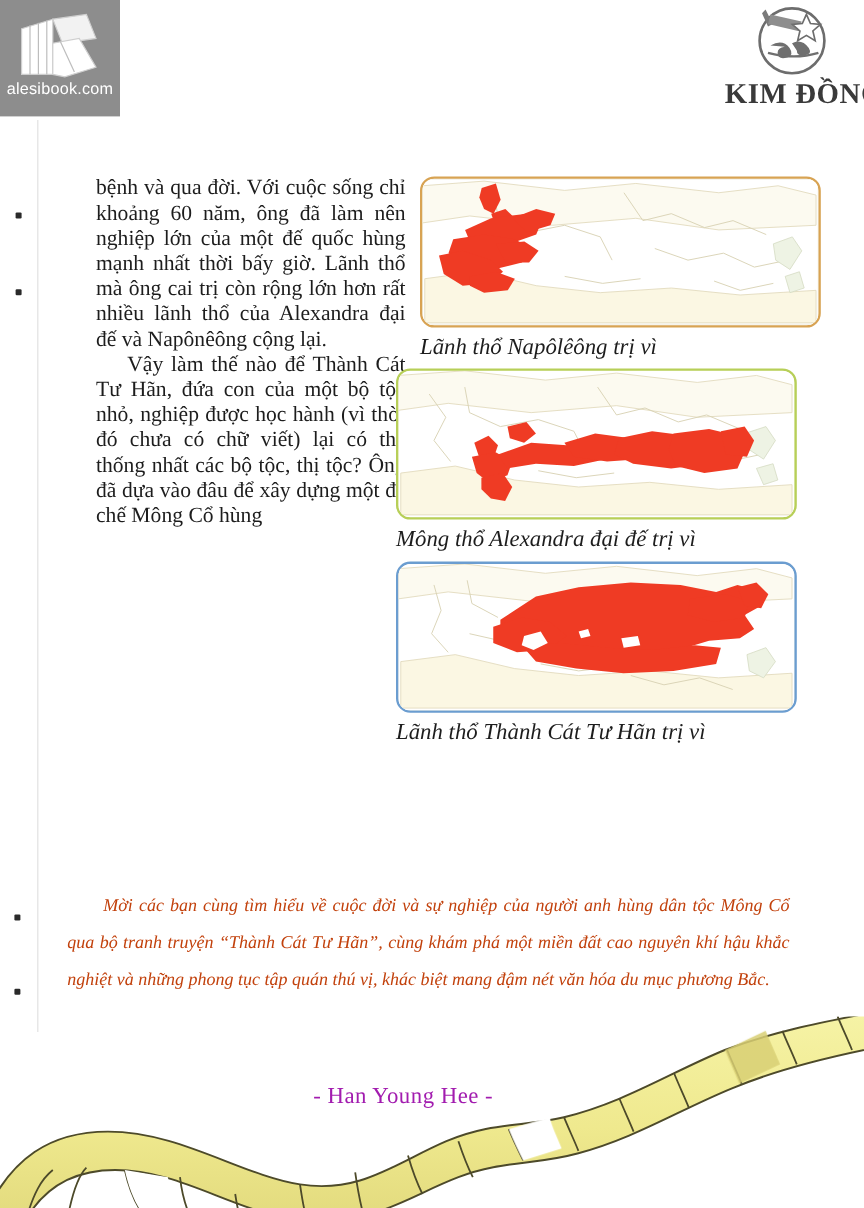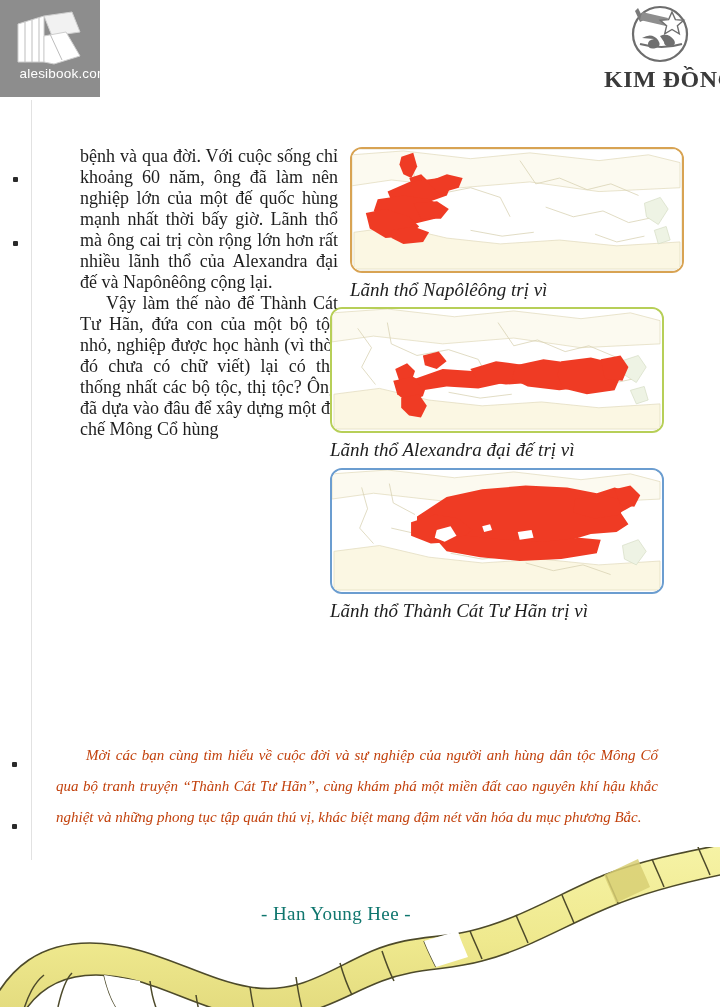--- a/index.html
+++ b/index.html
@@ -22,21 +22,20 @@
   .wm-book{
     position:absolute;left:14px;top:10px;width:72px;height:58px;
   }
   .wm-text{
     position:absolute;left:0;top:66px;width:100px;
     text-align:center;
     font-family:"Liberation Sans","DejaVu Sans",sans-serif;
     font-size:13.5px;letter-spacing:.2px;
     color:#ffffff;
     white-space:nowrap;
-    padding-left:14px;
   }
 
   
   .publisher{
     position:absolute;right:8px;top:4px;width:108px;height:100px;
     text-align:center;
   }
   .pub-mark{position:absolute;left:14px;top:0;width:80px;height:66px;}
   .pub-name{
     position:absolute;left:0;top:62px;width:108px;
@@ -79,21 +78,21 @@
     font-size:15px;line-height:31px;
     font-style:italic;
     text-align:justify;
     color:#c2410c;
   }
   .intro-para p{margin:0;text-indent:30px;}
 
   .signature{
     position:absolute;left:56px;top:903px;width:560px;
     text-align:center;
-    font-size:19px;color:#0f766e;
+    font-size:19px;color:#a21caf;
     letter-spacing:.4px;
   }
 
   
   .figure{position:absolute;left:330px;width:338px;}
   .fig1{top:147px;padding-left:20px;}
   .fig2{top:307px;}
   .fig3{top:468px;}
 
   .map-frame{
@@ -241,21 +240,21 @@
           <path d="M70 92 L88 88 L96 100 L90 112 L78 110 L70 102 Z"></path>
           <path d="M84 72 L112 62 L142 64 L160 58 L182 62 L176 76 L148 82 L116 80 L92 84 Z"></path>
           <path d="M140 62 L166 54 L196 58 L216 64 L206 76 L176 78 L148 74 Z"></path>
           <path d="M186 58 L214 52 L244 56 L266 62 L262 80 L230 84 L198 80 L182 72 Z"></path>
           <path d="M232 54 L262 50 L286 56 L292 70 L286 84 L258 88 L234 82 L228 68 Z"></path>
           <path d="M272 52 L292 48 L300 60 L294 74 L276 72 Z"></path>
           <path d="M92 48 L108 44 L116 54 L106 62 L94 58 Z"></path>
         </g>
       </svg>
     </div>
-    <div class="fig-caption">Lãnh thổ Alexandra đại đế trị vì</div>
+    <div class="fig-caption">Mông thổ Alexandra đại đế trị vì</div>
   </div>
 
   <div class="figure fig3">
     <div class="map-frame">
       <svg class="map-svg" viewBox="0 0 334 126" preserveAspectRatio="none">
         <rect x="0" y="0" width="334" height="126" fill="#ffffff"></rect>
         <g fill="#fbf7e3" stroke="#e3dcc0" stroke-width="0.8">
           <path d="M2 84 L48 78 L98 90 L152 96 L212 92 L270 98 L332 94 L332 124 L2 124 Z"></path>
           <path d="M0 4 L56 0 L124 8 L184 2 L252 10 L302 4 L332 12 L332 30 L252 34 L184 26 L112 32 L42 24 L0 30 Z" fill="#fcfaf0"></path>
         </g>

